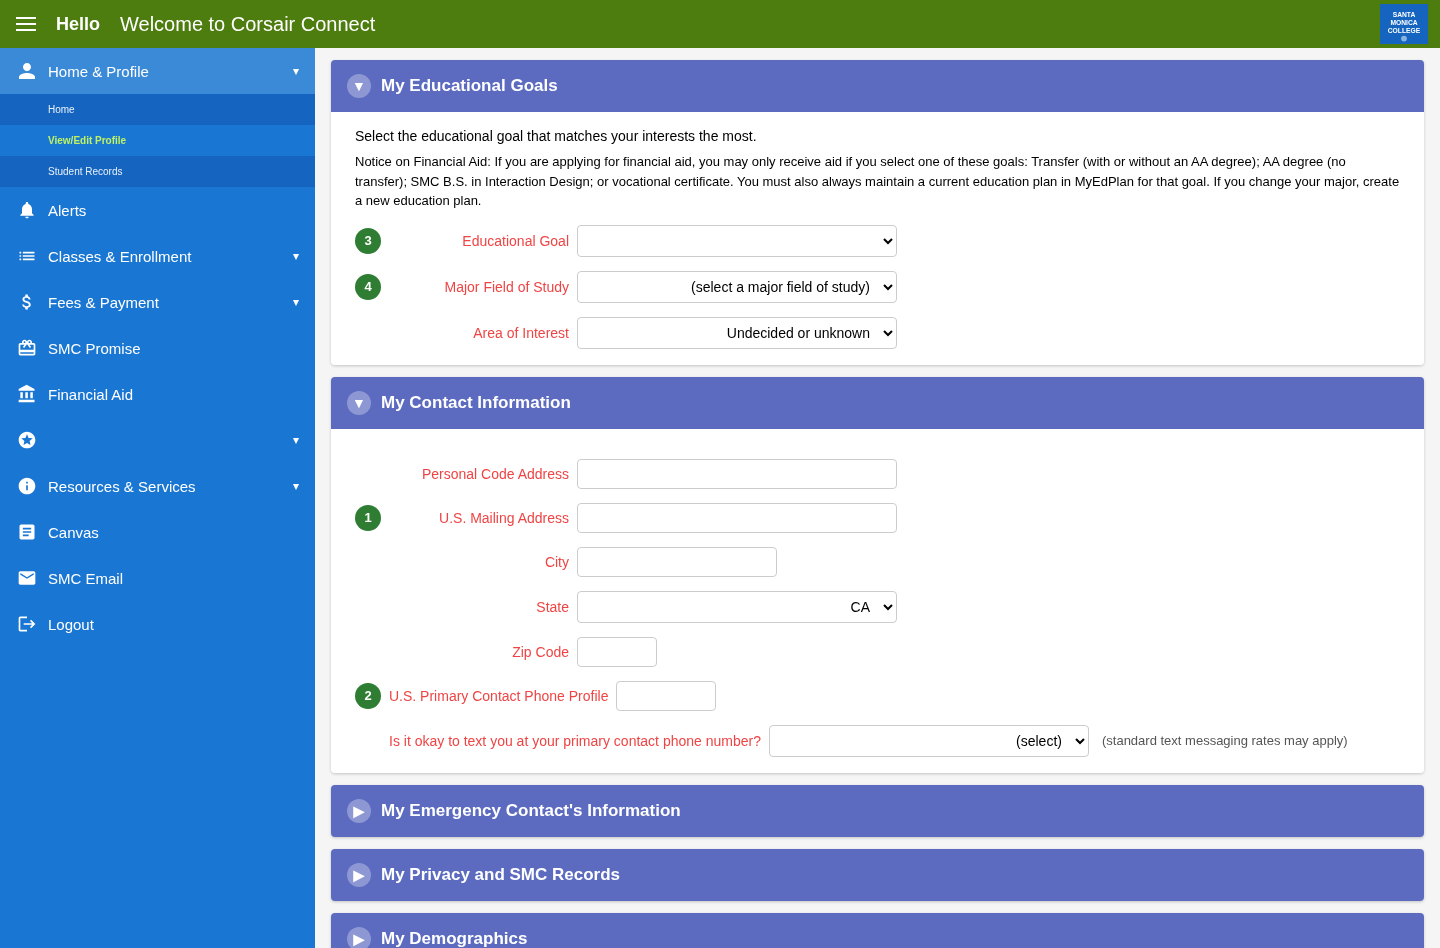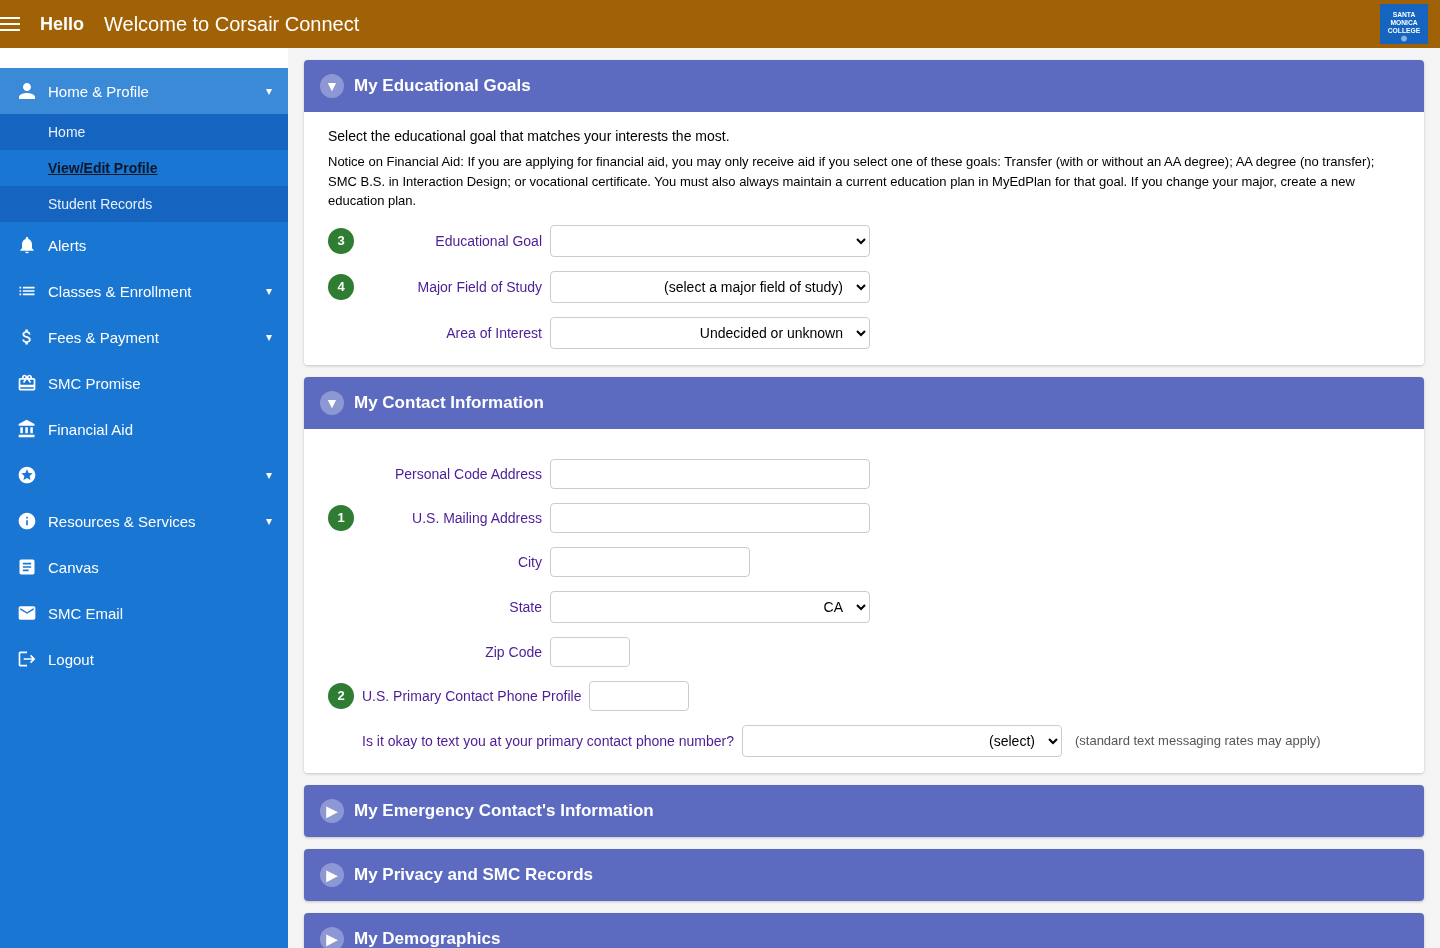--- a/index.html
+++ b/index.html
@@ -1,70 +1,69 @@
 <!DOCTYPE html>
 <html><head>
   <meta charset="utf-8">
   <style>
     * { box-sizing: border-box; margin: 0; padding: 0; }
     body { font-family: Arial, sans-serif; font-size: 14px; display: flex; flex-direction: column; height: 948px; overflow: hidden; }
 
     
     .topbar {
-      background: #a16207;
+      background: #4d7c0f;
       color: white;
       height: 48px;
       display: flex;
       align-items: center;
-      padding: 0 0;
+      padding: 0 16px;
       gap: 20px;
       flex-shrink: 0;
       position: relative;
     }
     .topbar-title { font-size: 20px; font-weight: normal; flex: 1; text-align: left; }
     .topbar-logo { position: absolute; right: 12px; top: 4px; width: 48px; height: 40px; }
     .hamburger { cursor: pointer; display: flex; flex-direction: column; gap: 4px; }
     .hamburger span { display: block; width: 20px; height: 2px; background: white; }
     .hello-text { font-size: 18px; font-weight: bold; }
 
     
     .layout { display: flex; flex: 1; overflow: hidden; }
 
     
     .sidebar {
-      width: 288px;
+      width: 315px;
       background: #1976d2;
       color: white;
       flex-shrink: 0;
       overflow-y: auto;
       display: flex;
       flex-direction: column;
-      margin-top: 20px;
     }
     .sidebar-item {
       display: flex;
       align-items: center;
       padding: 12px 16px;
       cursor: pointer;
       gap: 10px;
       font-size: 15px;
       position: relative;
     }
     .sidebar-item.active-section { background: rgba(255,255,255,0.15); }
     .sidebar-item .chevron { margin-left: auto; font-size: 12px; }
     .sidebar-icon { width: 22px; height: 22px; display: flex; align-items: center; justify-content: center; }
 
     .sidebar-sub { background: #1565c0; }
     .sidebar-sub-item {
       padding: 10px 16px 10px 48px;
       cursor: pointer;
-      font-size: 14px;
+      font-size: 10px;
       color: rgba(255,255,255,0.9);
     }
-    .sidebar-sub-item.active { background: #1976d2; color: #0f172a; font-weight: bold; text-decoration: underline; }
+    .sidebar-sub-item.active { background: #1976d2; color: #bef264; font-weight: bold; }
 
     
     .main-content {
       flex: 1;
       overflow-y: auto;
       background: #f5f5f5;
       padding: 0;
     }
 
     
@@ -101,21 +100,21 @@
     .form-row {
       display: flex;
       align-items: center;
       margin-top: 14px;
       gap: 8px;
     }
     .form-label {
       min-width: 180px;
       text-align: right;
       font-size: 14px;
-      color: #4c1d95;
+      color: #ef4444;
     }
     .form-number {
       width: 26px; height: 26px;
       border-radius: 50%;
       background: #2e7d32;
       color: white;
       display: flex; align-items: center; justify-content: center;
       font-size: 13px; font-weight: bold;
       flex-shrink: 0;
     }

